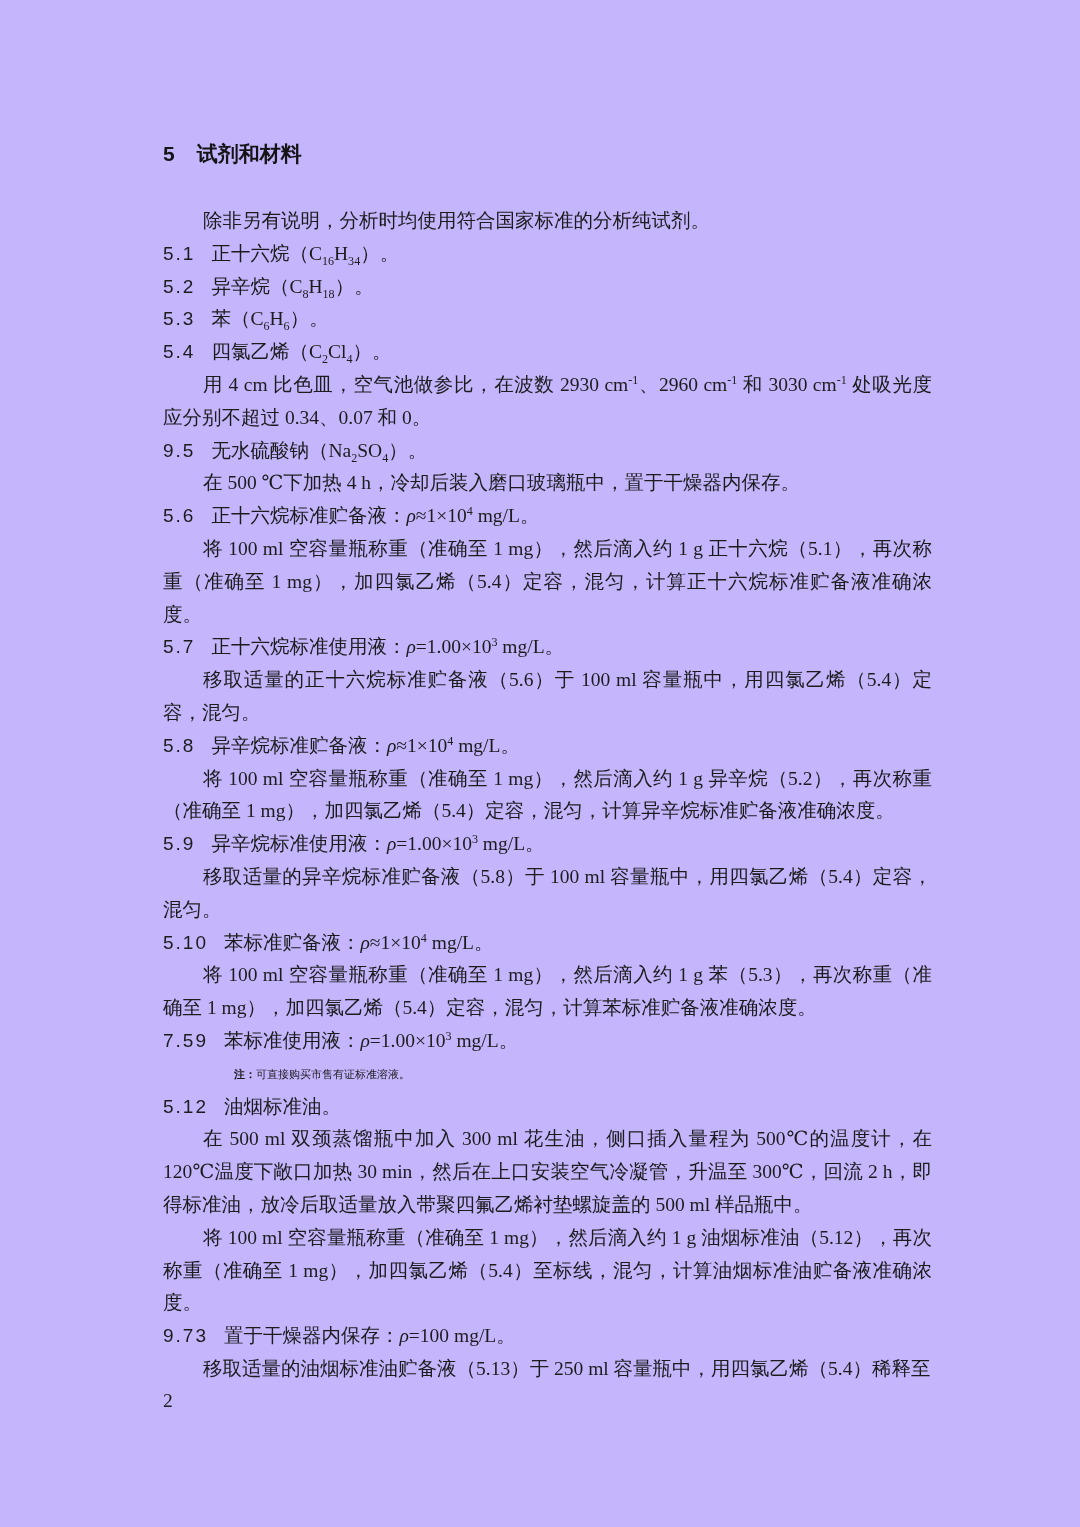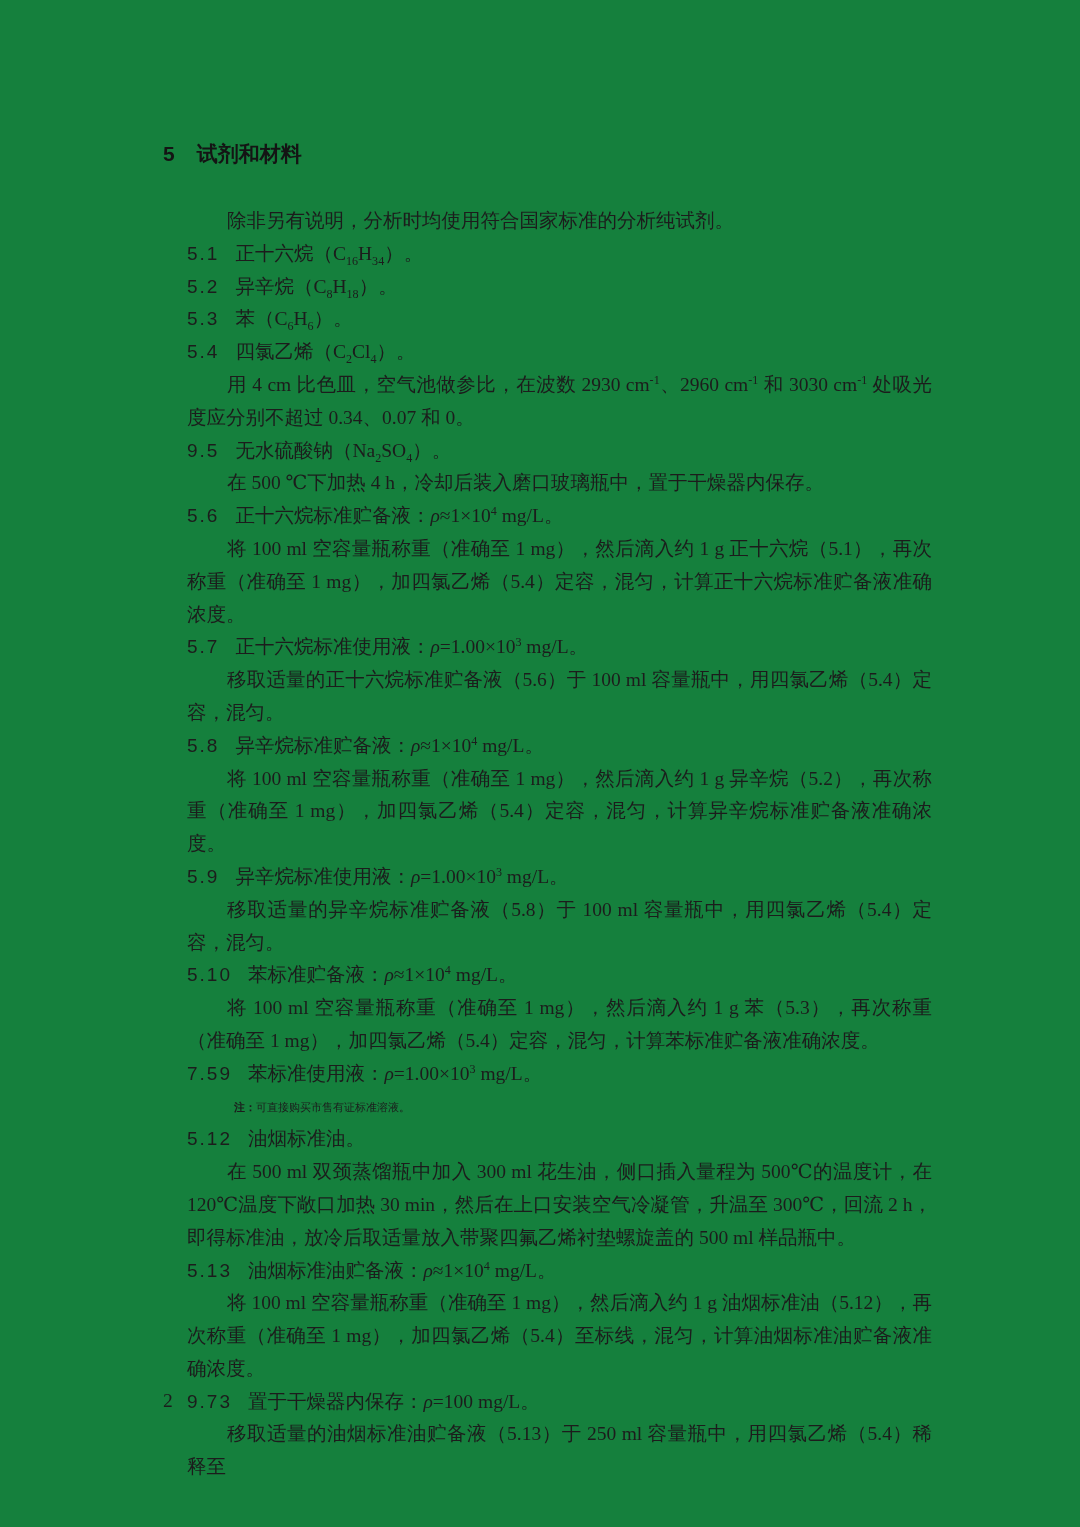--- a/index.html
+++ b/index.html
@@ -1,20 +1,20 @@
 <!DOCTYPE html>
 <html><head>
 <meta charset="utf-8">
 <style>
   html, body { margin: 0; padding: 0; background: #ffffff; }
   .page {
     position: relative;
     width: 1080px;
     height: 1527px;
-    background: #15803d;
+    background: #c4b5fd;
     color: #1c1c1c;
     overflow: hidden;
   }
   .content {
     position: absolute;
     left: 163px;
     top: 139px;
     width: 769px;
   }
   .h2 {
@@ -24,21 +24,20 @@
     line-height: 30px;
     margin-bottom: 36px;
     color: #141414;
   }
   .h2 .hnum { margin-right: 22px; }
   .clause, .para {
     font-family: "Liberation Serif", "DejaVu Serif", serif;
     font-size: 19.5px;
     line-height: 32.8px;
     text-align: justify;
-    margin-left: 24px;
   }
   .para { text-indent: 40px; }
   .clause .cnum {
     font-family: "Liberation Sans", "DejaVu Sans", sans-serif;
     font-size: 19px;
     letter-spacing: 2px;
     margin-right: 16px;
   }
   .note {
     font-family: "Liberation Serif", "DejaVu Serif", serif;
@@ -87,20 +86,19 @@
         <div class="clause"><span class="cnum">5.8</span><span>异辛烷标准贮备液：</span><span class="it">ρ</span><span>≈1×10</span><sup>4</sup><span> mg/L。</span></div>
         <div class="para"><span>将 100 ml 空容量瓶称重（准确至 1 mg），然后滴入约 1 g 异辛烷（5.2），再次称重（准确至 1 mg），加四氯乙烯（5.4）定容，混匀，计算异辛烷标准贮备液准确浓度。</span></div>
         <div class="clause"><span class="cnum">5.9</span><span>异辛烷标准使用液：</span><span class="it">ρ</span><span>=1.00×10</span><sup>3</sup><span> mg/L。</span></div>
         <div class="para"><span>移取适量的异辛烷标准贮备液（5.8）于 100 ml 容量瓶中，用四氯乙烯（5.4）定容，混匀。</span></div>
         <div class="clause"><span class="cnum">5.10</span><span>苯标准贮备液：</span><span class="it">ρ</span><span>≈1×10</span><sup>4</sup><span> mg/L。</span></div>
         <div class="para"><span>将 100 ml 空容量瓶称重（准确至 1 mg），然后滴入约 1 g 苯（5.3），再次称重（准确至 1 mg），加四氯乙烯（5.4）定容，混匀，计算苯标准贮备液准确浓度。</span></div>
         <div class="clause"><span class="cnum">7.59</span><span>苯标准使用液：</span><span class="it">ρ</span><span>=1.00×10</span><sup>3</sup><span> mg/L。</span></div>
         <div class="note"><span class="bd">注：</span><span>可直接购买市售有证标准溶液。</span></div>
         <div class="clause"><span class="cnum">5.12</span><span>油烟标准油。</span></div>
         <div class="para"><span>在 500 ml 双颈蒸馏瓶中加入 300 ml 花生油，侧口插入量程为 500℃的温度计，在 120℃温度下敞口加热 30 min，然后在上口安装空气冷凝管，升温至 300℃，回流 2 h，即得标准油，放冷后取适量放入带聚四氟乙烯衬垫螺旋盖的 500 ml 样品瓶中。</span></div>
-        <div class="clause"><span class="cnum">5.13</span><span>油烟标准油贮备液：</span><span class="it">ρ</span><span>≈1×10</span><sup>4</sup><span> mg/L。</span></div>
         <div class="para"><span>将 100 ml 空容量瓶称重（准确至 1 mg），然后滴入约 1 g 油烟标准油（5.12），再次称重（准确至 1 mg），加四氯乙烯（5.4）至标线，混匀，计算油烟标准油贮备液准确浓度。</span></div>
         <div class="clause"><span class="cnum">9.73</span><span>置于干燥器内保存：</span><span class="it">ρ</span><span>=100 mg/L。</span></div>
         <div class="para"><span>移取适量的油烟标准油贮备液（5.13）于 250 ml 容量瓶中，用四氯乙烯（5.4）稀释至</span></div>
       </div>
   </div>
   <div class="page-num">2</div>
 </div>
 
 </body></html>

